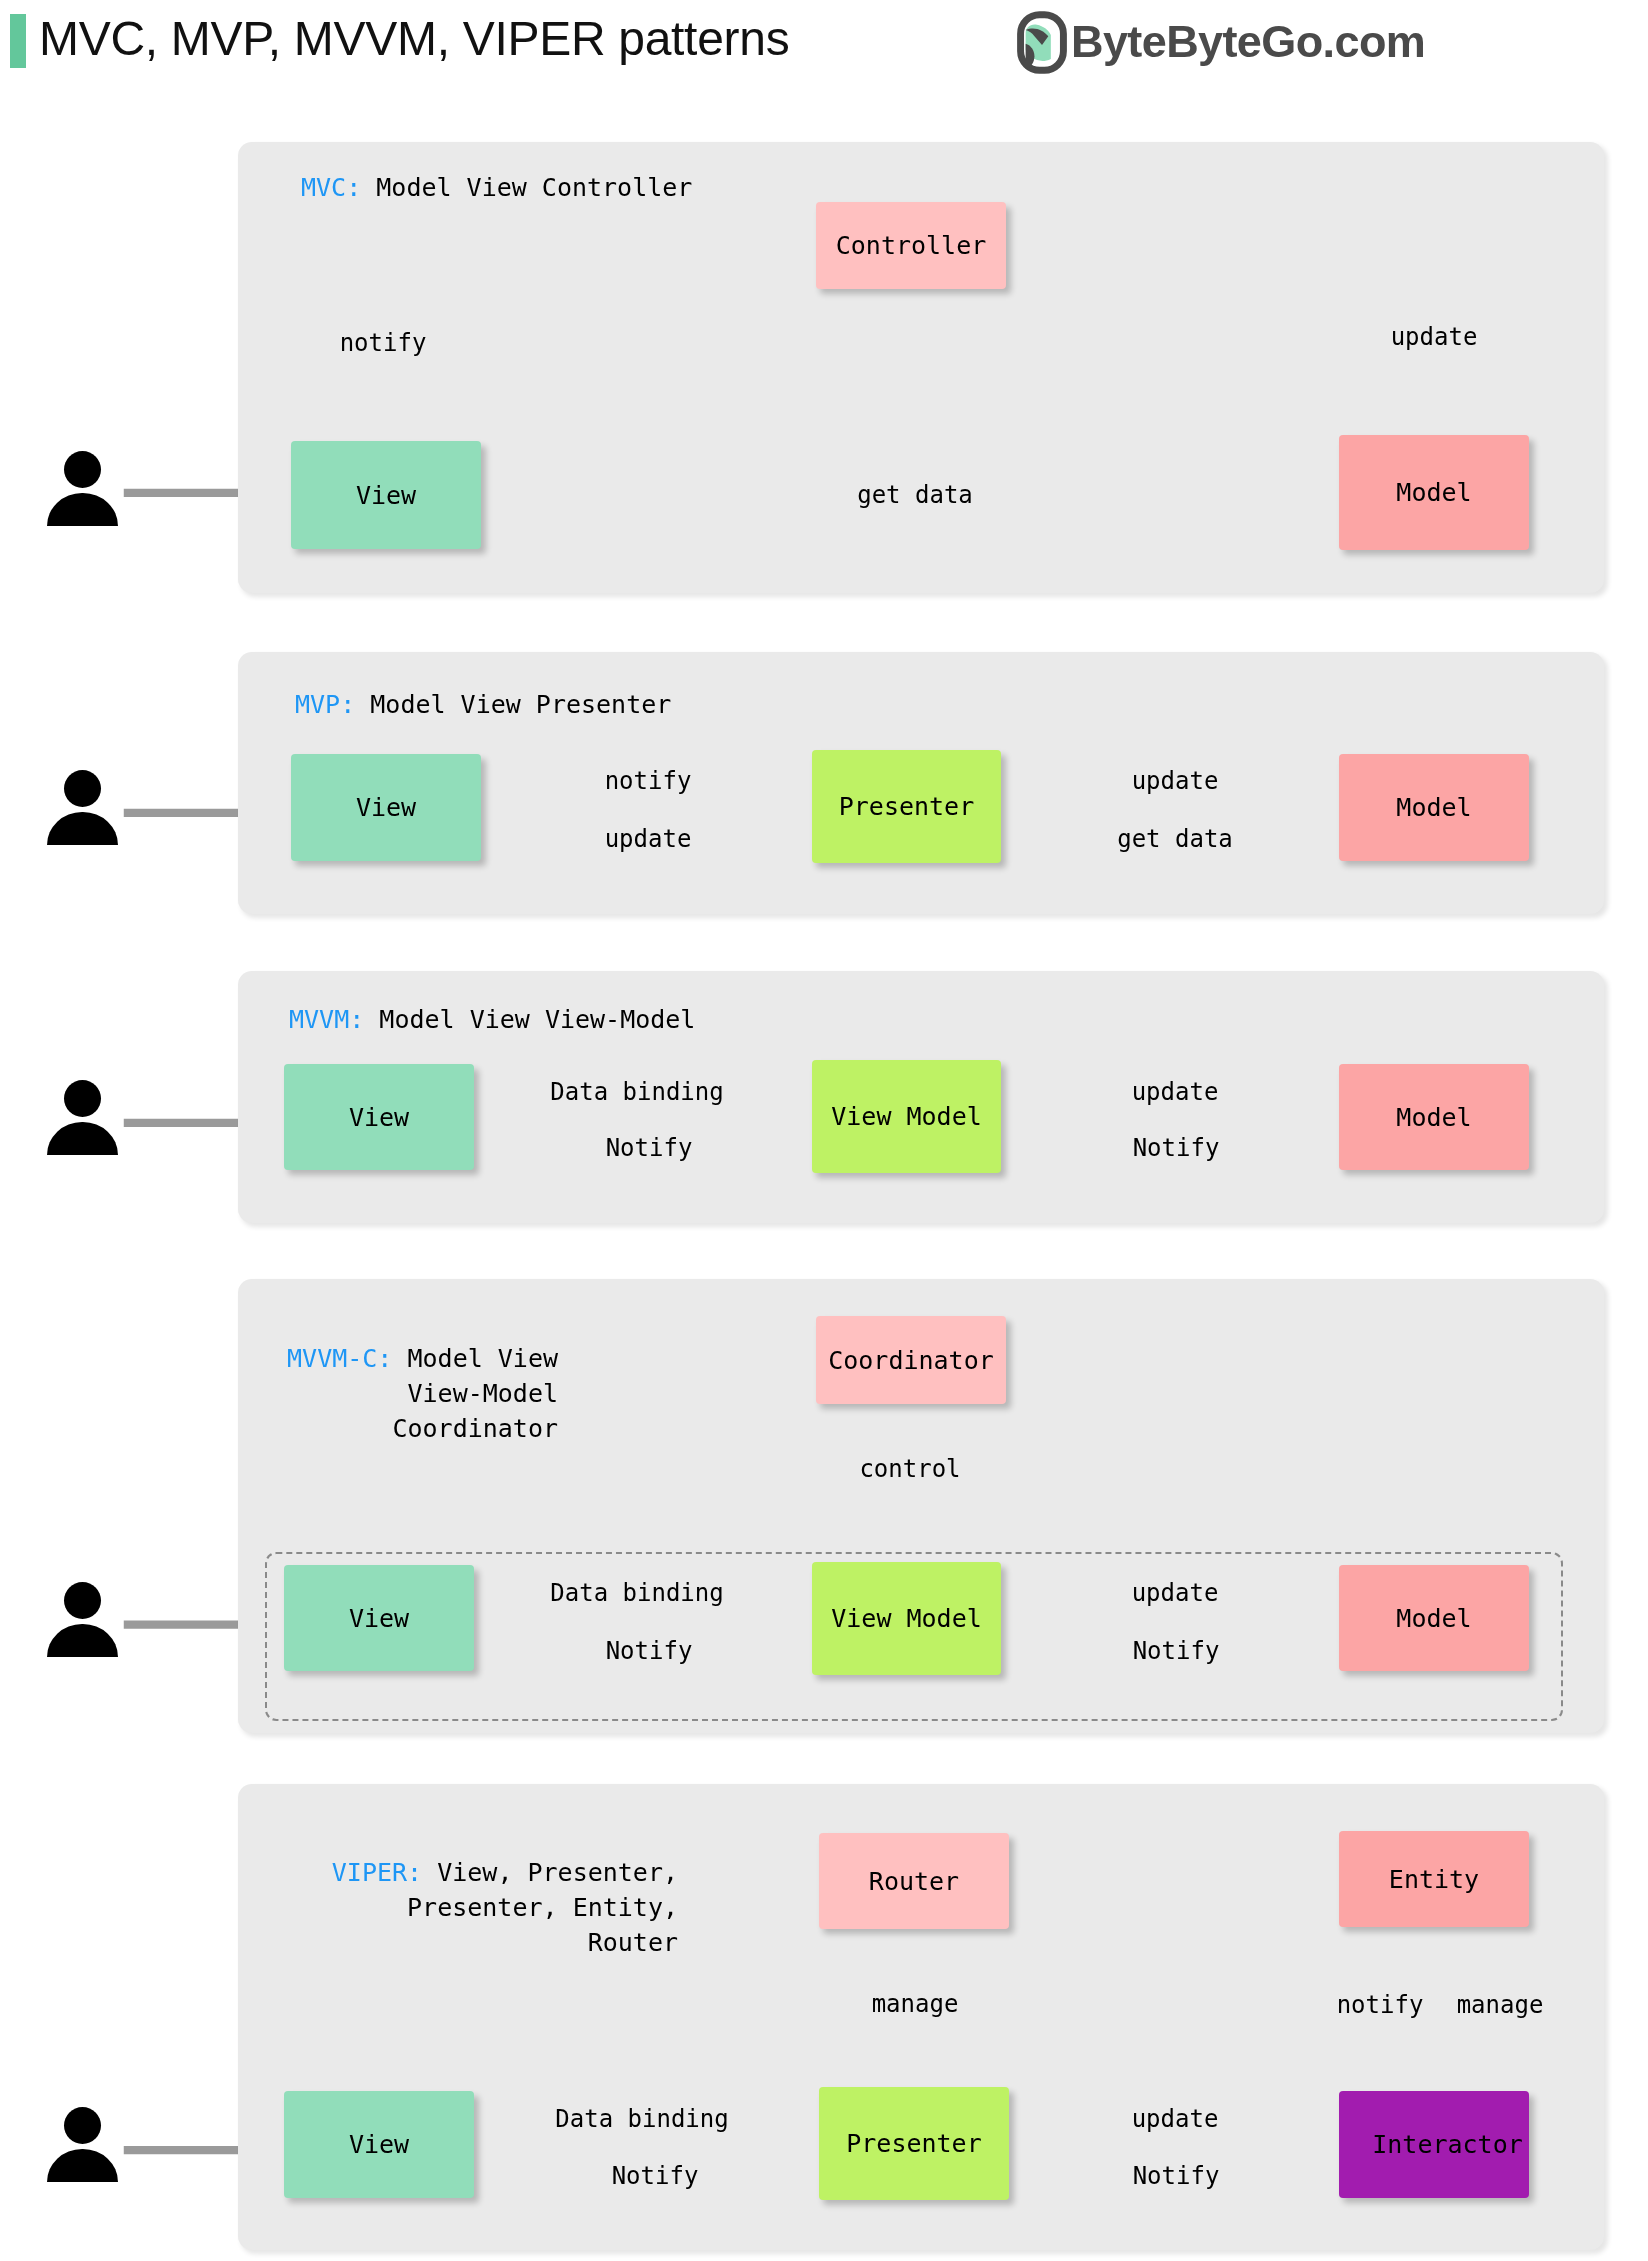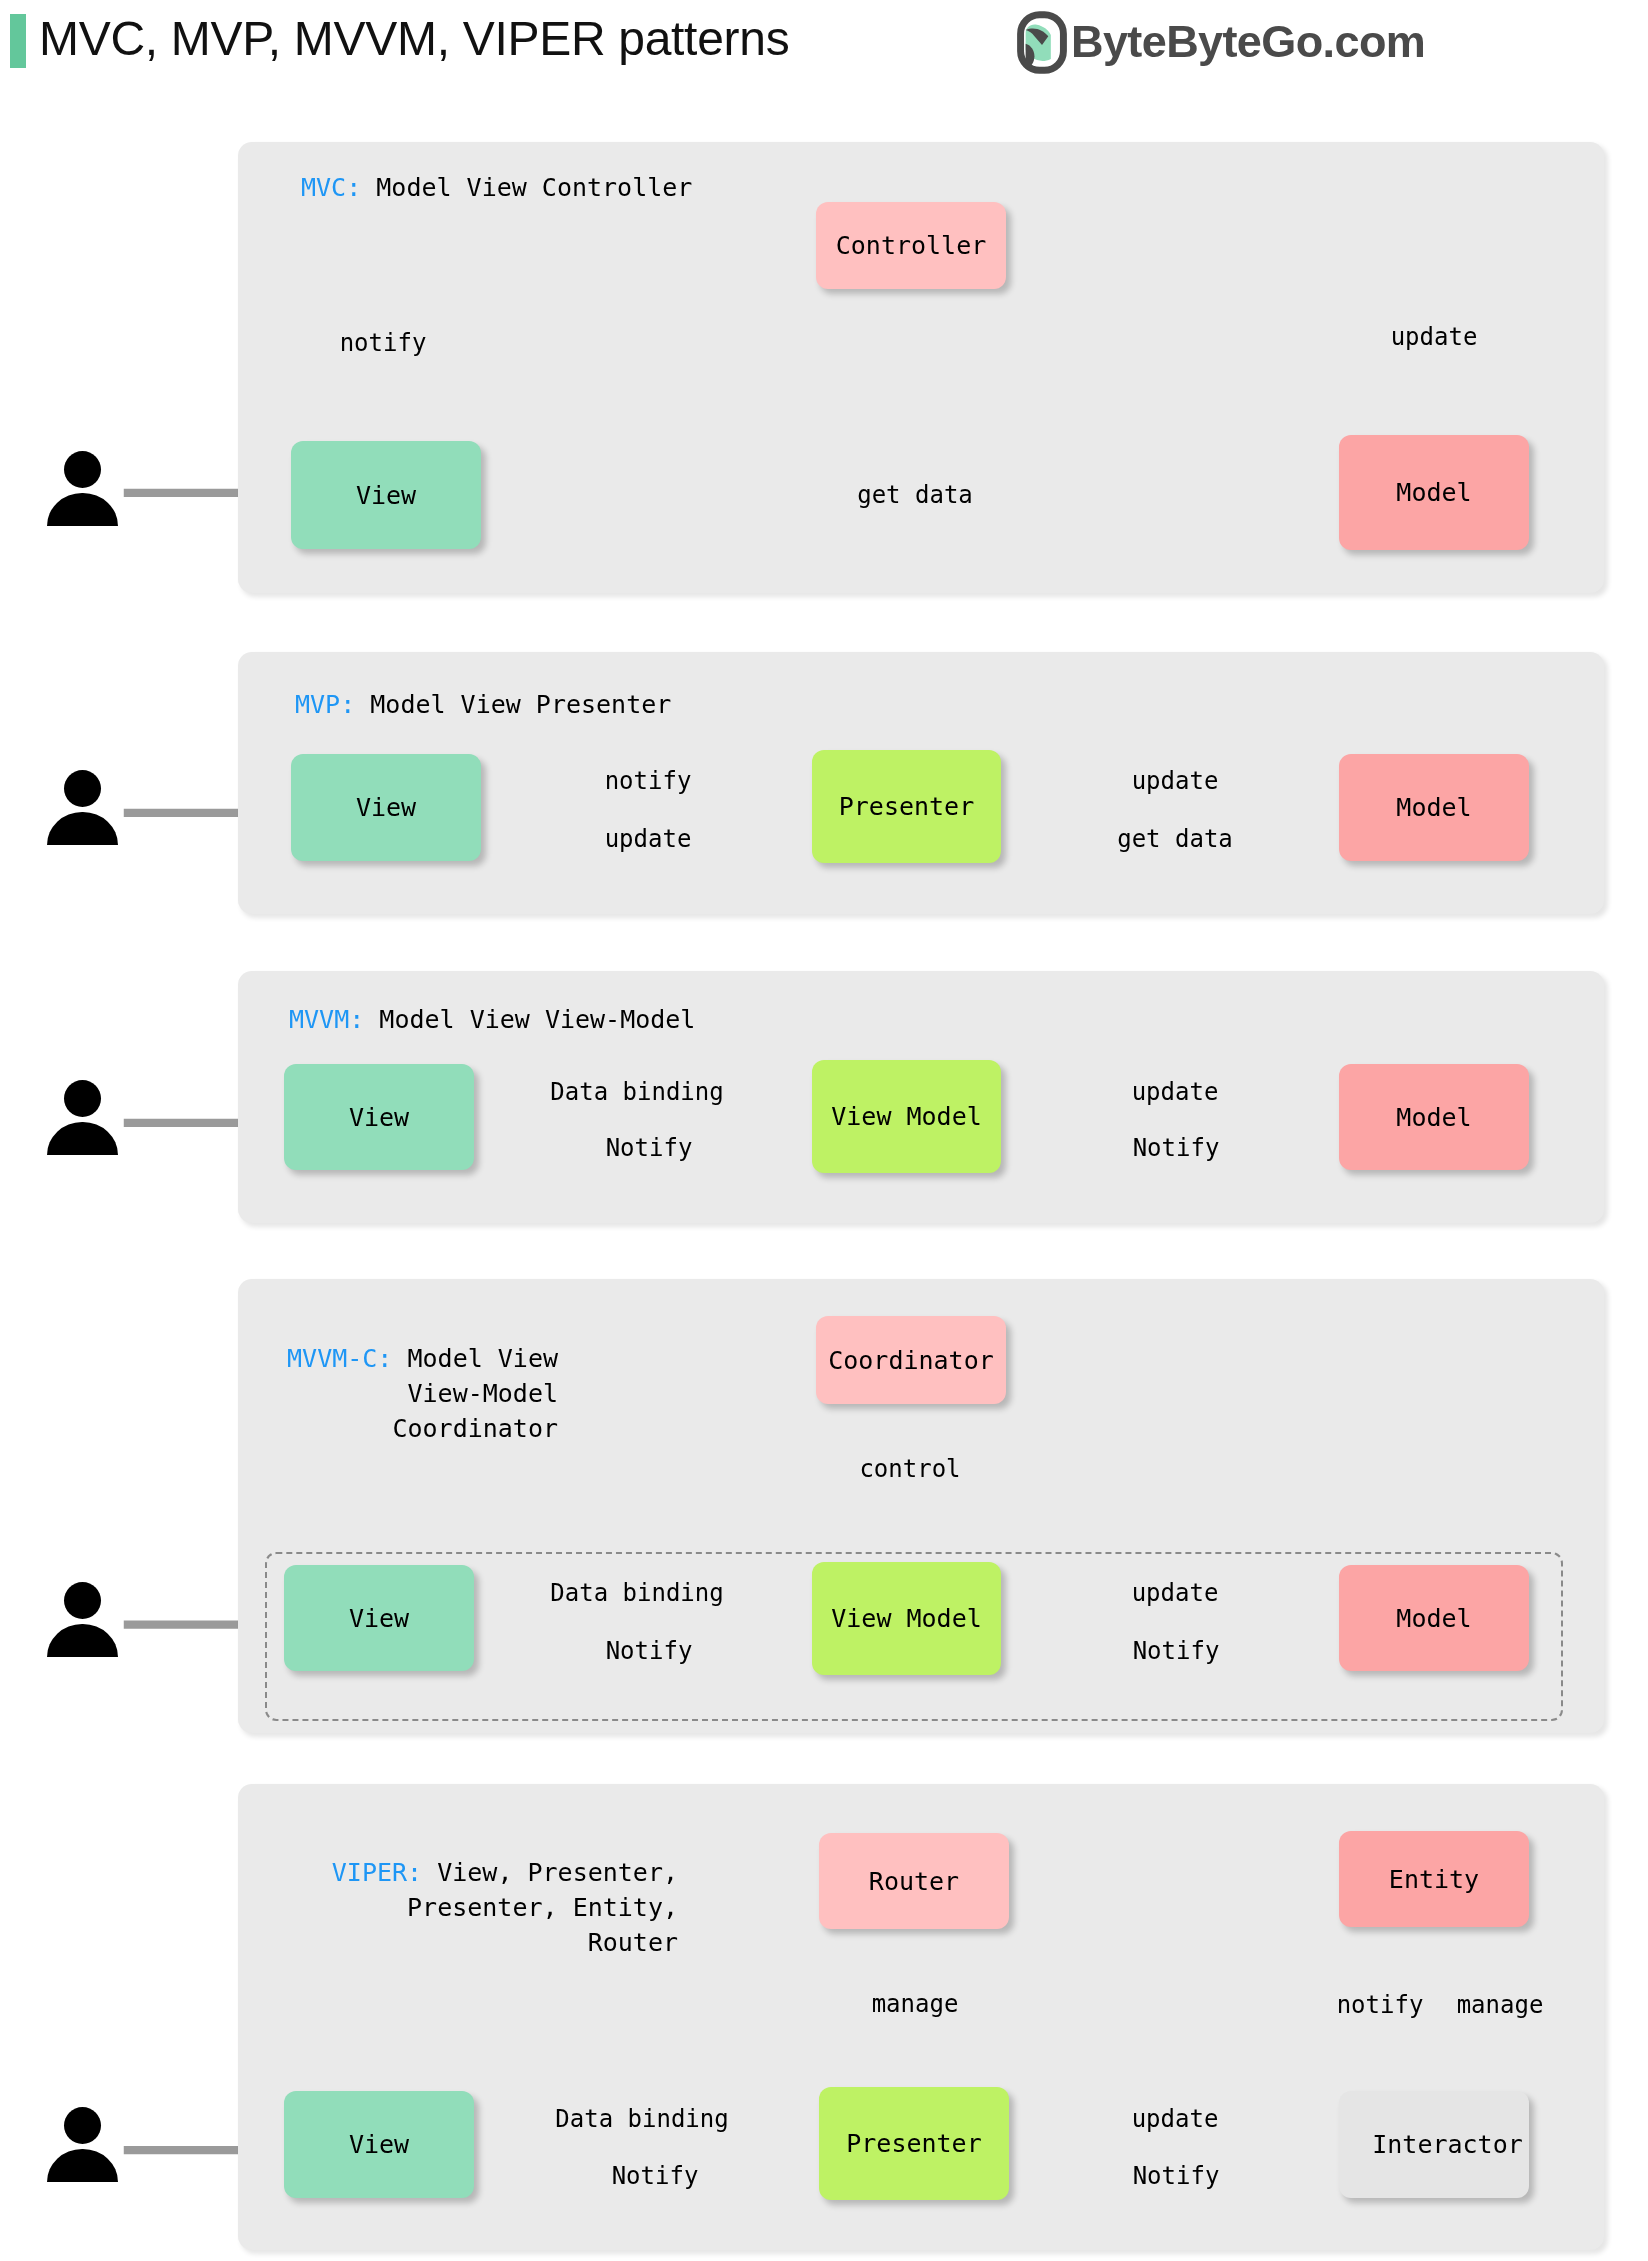--- a/index.html
+++ b/index.html
@@ -42,31 +42,31 @@
     position: absolute;
     font-size: 25px; line-height: 35px;
     color: #000000;
     white-space: pre;
   }
   .section-title .tag { color: #1e96f5; }
 
   
   .node {
     position: absolute;
-    border-radius: 12px;
+    border-radius: 4px;
     display: flex; align-items: center; justify-content: center;
     font-size: 25px; color: #000000;
     box-shadow: 4.4px 5px 6.3px rgba(0,0,0,0.22);
     white-space: nowrap;
   }
   .node.green  { background: #91ddba; }
   .node.purple { background: #fca5a5; }
   .node.pink   { background: #ffc0c0; }
   .node.yellow { background: #bef264; }
-  .node.magenta{ background: #e5e5e5; padding-left: 27px; }
+  .node.magenta{ background: #a21caf; padding-left: 27px; }
 
   
   .person { position: absolute; width: 74px; height: 74px; }
   .person .head {
     position: absolute; left: 19px; top: 0;
     width: 37px; height: 37px; border-radius: 50%; background: #000000;
   }
   .person .body {
     position: absolute; left: 1.9px; top: 42px;
     width: 71px; height: 33px; background: #000000;

